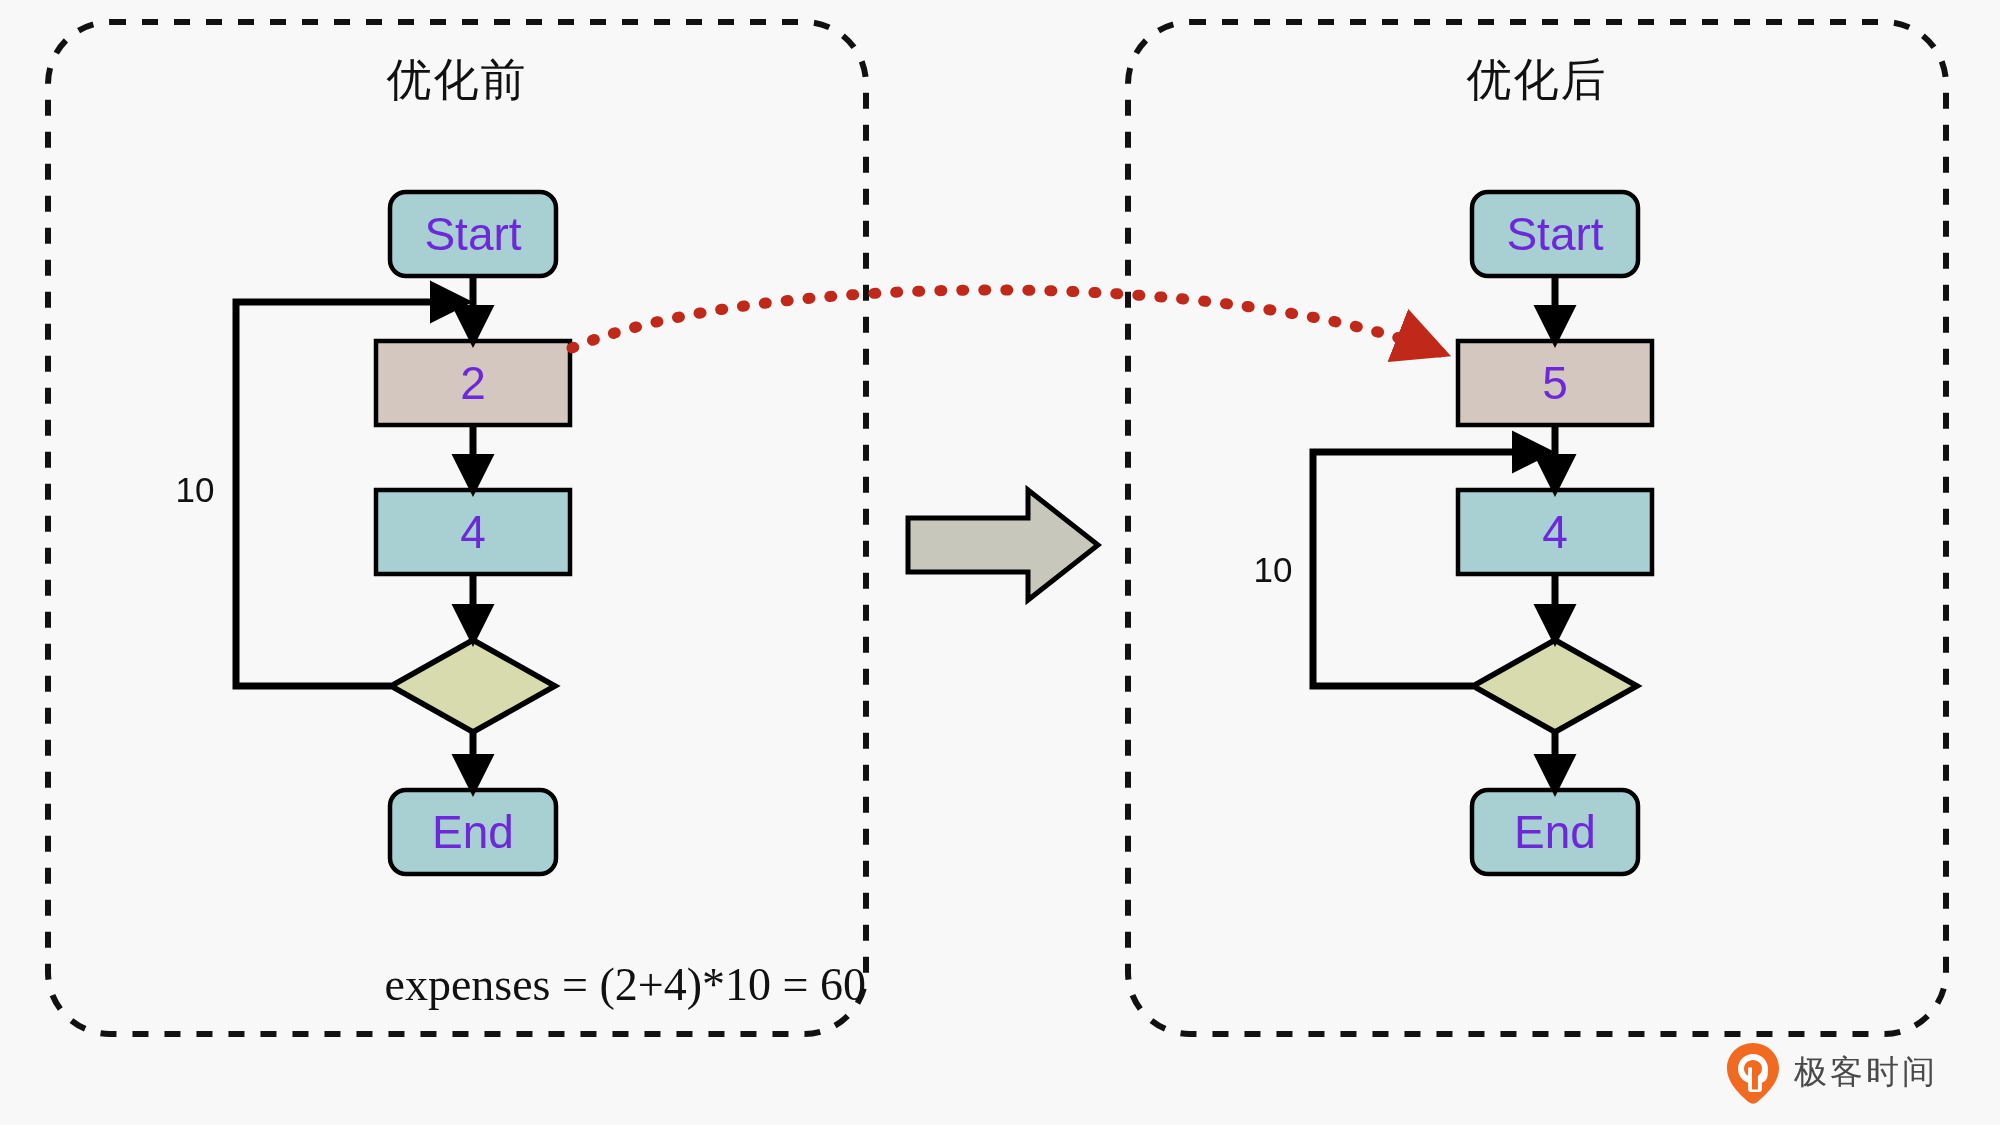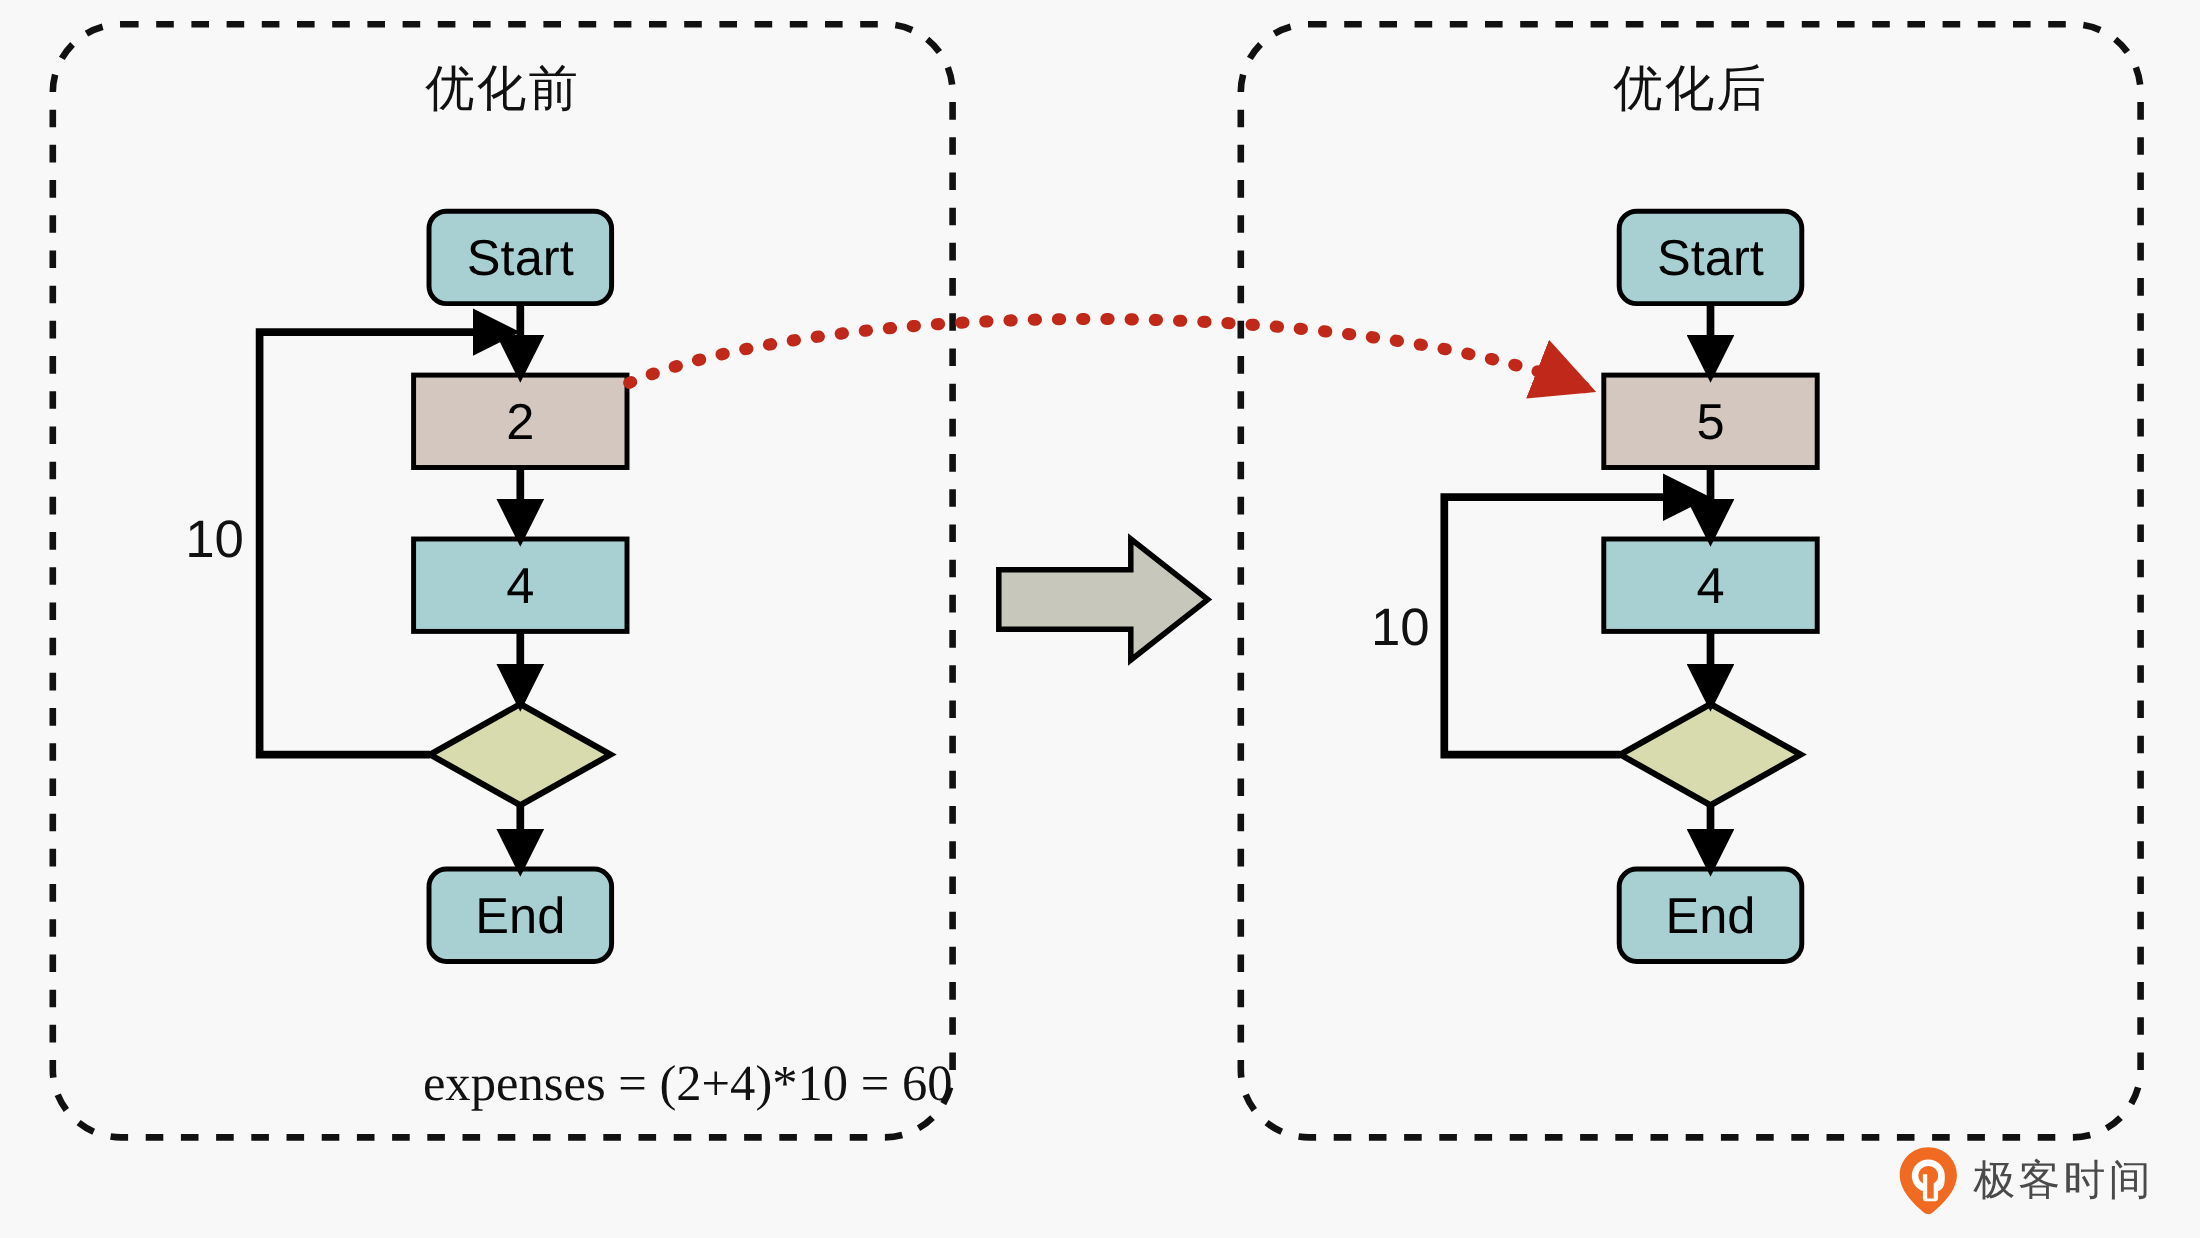--- a/index.html
+++ b/index.html
@@ -16,33 +16,33 @@
     white-space:nowrap;
   }
   .expenses{
     position:absolute;text-align:center;
     font-family:"Liberation Serif",serif;
     font-size:46px;color:#111;white-space:nowrap;
   }
   .node-label{
     position:absolute;display:flex;align-items:center;justify-content:center;
     font-family:"Liberation Sans",sans-serif;
-    font-size:46px;color:#000000;pointer-events:none;white-space:nowrap;
+    font-size:46px;color:#6d28d9;pointer-events:none;white-space:nowrap;
   }
   .edge-label{
     position:absolute;display:flex;align-items:center;justify-content:center;
     font-family:"Liberation Sans",sans-serif;
-    font-size:48px;color:#111;white-space:nowrap;
+    font-size:35px;color:#111;white-space:nowrap;
   }
   
   #brand{position:absolute;display:flex;align-items:center;gap:14px;}
   #brand .mark{position:relative;width:54px;height:60px;}
   #brand .word{
     font-family:"Liberation Sans",sans-serif;
-    font-size:38px;font-weight:400;color:#4a4a4a;letter-spacing:3px;
+    font-size:33px;font-weight:400;color:#4a4a4a;letter-spacing:3px;
   }
 </style>
 </head>
 <body>
 
 <div id="stage">
 
   <svg class="layer" viewBox="0 0 2000 1125">
     <defs>
       <marker id="arrowBlack" viewBox="0 0 12 12" refX="9.5" refY="6" markerWidth="6.2" markerHeight="6.2" orient="auto-start-reverse">

